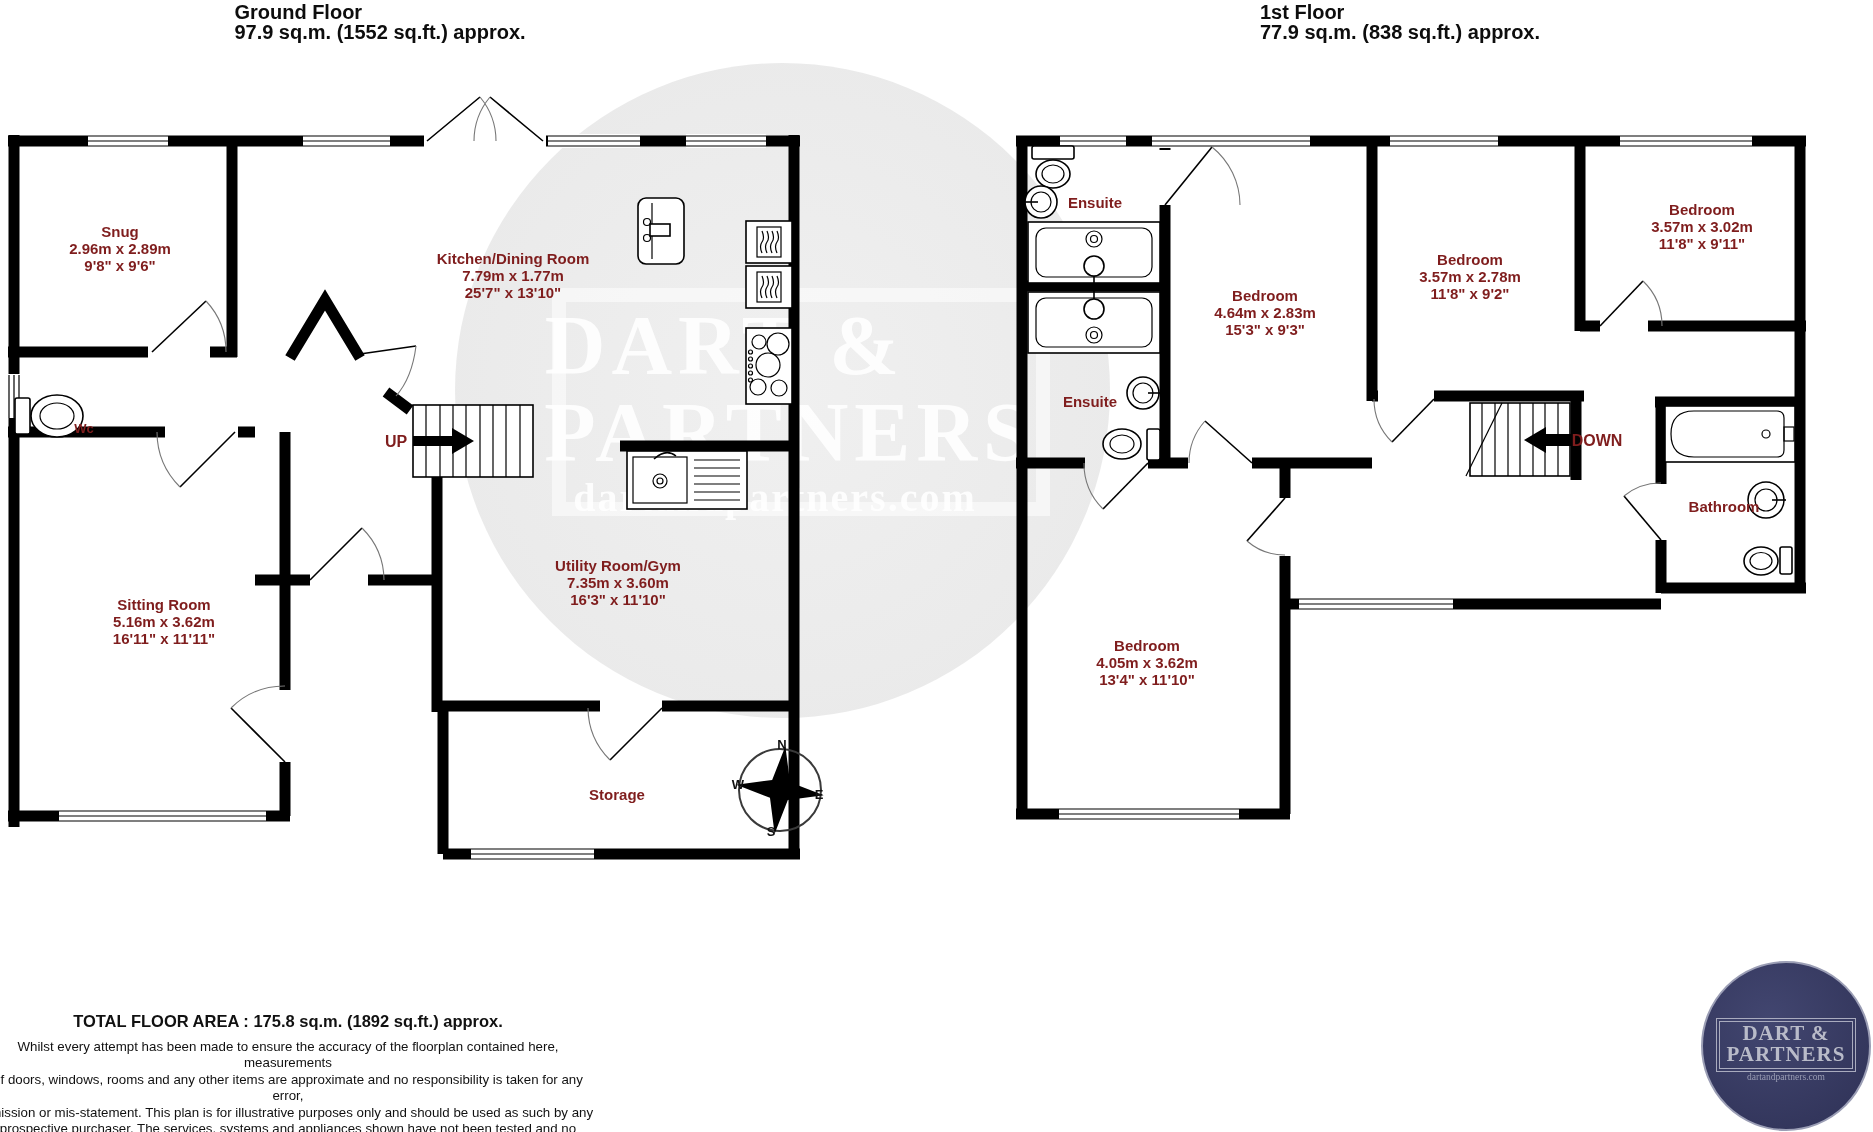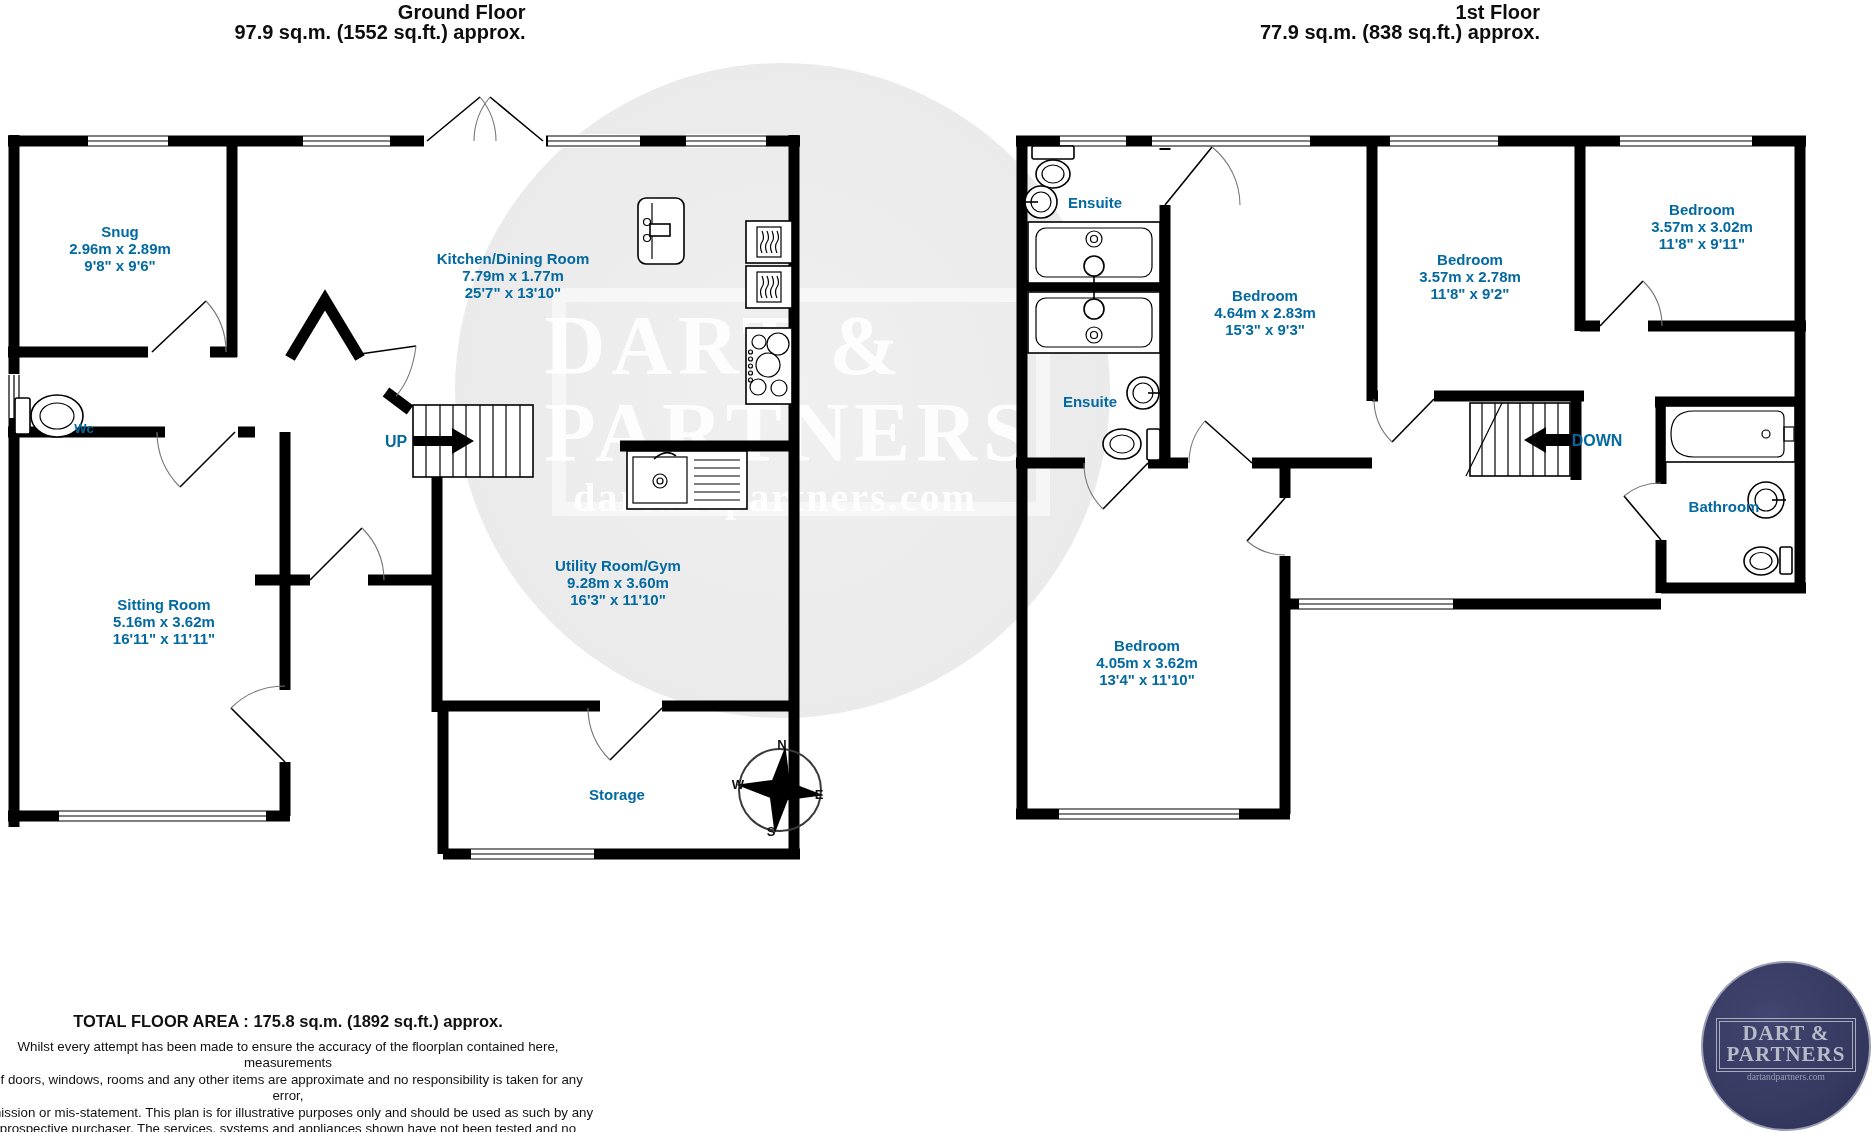--- a/index.html
+++ b/index.html
@@ -19,24 +19,24 @@
   .t{fill:none;stroke:#000;stroke-width:1.6;}
   .t2{fill:none;stroke:#000;stroke-width:1.2;}
   .a{fill:none;stroke:#777;stroke-width:1.1;}
   .fx{fill:#fff;stroke:#000;stroke-width:1.6;}
   .fx2{fill:none;stroke:#000;stroke-width:1.2;}
   .win{fill:#fff;}
   .winl{stroke:#000;stroke-width:1.2;}
   .blk{fill:#000;}
   
   .lbl{position:absolute;transform:translate(-50%,-50%);text-align:center;
-       font-weight:bold;font-size:15px;line-height:17px;color:#0369a1;white-space:nowrap;z-index:3;}
+       font-weight:bold;font-size:15px;line-height:17px;color:#7f1d1d;white-space:nowrap;z-index:3;}
   .lbl.small{font-size:13px;margin-top:32px;}
   .lbl.tiny{font-size:16px;}
-  .floor-title{position:absolute;top:2px;transform:translateX(-50%);text-align:right;
+  .floor-title{position:absolute;top:2px;transform:translateX(-50%);text-align:left;
        font-weight:bold;font-size:20px;line-height:20px;color:#0d0d0d;z-index:3;white-space:nowrap;}
   .compass-letter{position:absolute;transform:translate(-50%,-50%);font-weight:bold;
        font-size:13px;color:#111;z-index:3;}
   
   .footer{position:absolute;left:288px;top:1012px;transform:translateX(-50%);width:620px;
           text-align:center;z-index:3;color:#111;}
   .footer-title{font-weight:bold;font-size:16.5px;margin-bottom:8px;}
   .footer-line{font-size:13.3px;line-height:16.4px;}
   
   .logo{position:absolute;left:1701px;top:961px;width:170px;height:170px;border-radius:50%;
@@ -299,21 +299,21 @@
   <div class="lbl small" style="left:84px;top:396px">
     <div>Wc</div>
   </div>
   <div class="lbl" style="left:164px;top:621px">
     <div>Sitting Room</div>
     <div>5.16m x 3.62m</div>
     <div>16'11" x 11'11"</div>
   </div>
   <div class="lbl" style="left:618px;top:582px">
     <div>Utility Room/Gym</div>
-    <div>9.28m x 3.60m</div>
+    <div>7.35m x 3.60m</div>
     <div>16'3" x 11'10"</div>
   </div>
   <div class="lbl" style="left:617px;top:794px">
     <div>Storage</div>
   </div>
   <div class="lbl tiny" style="left:396px;top:441px">UP</div>
 
   <div class="lbl" style="left:1095px;top:202px">
     <div>Ensuite</div>
   </div>

